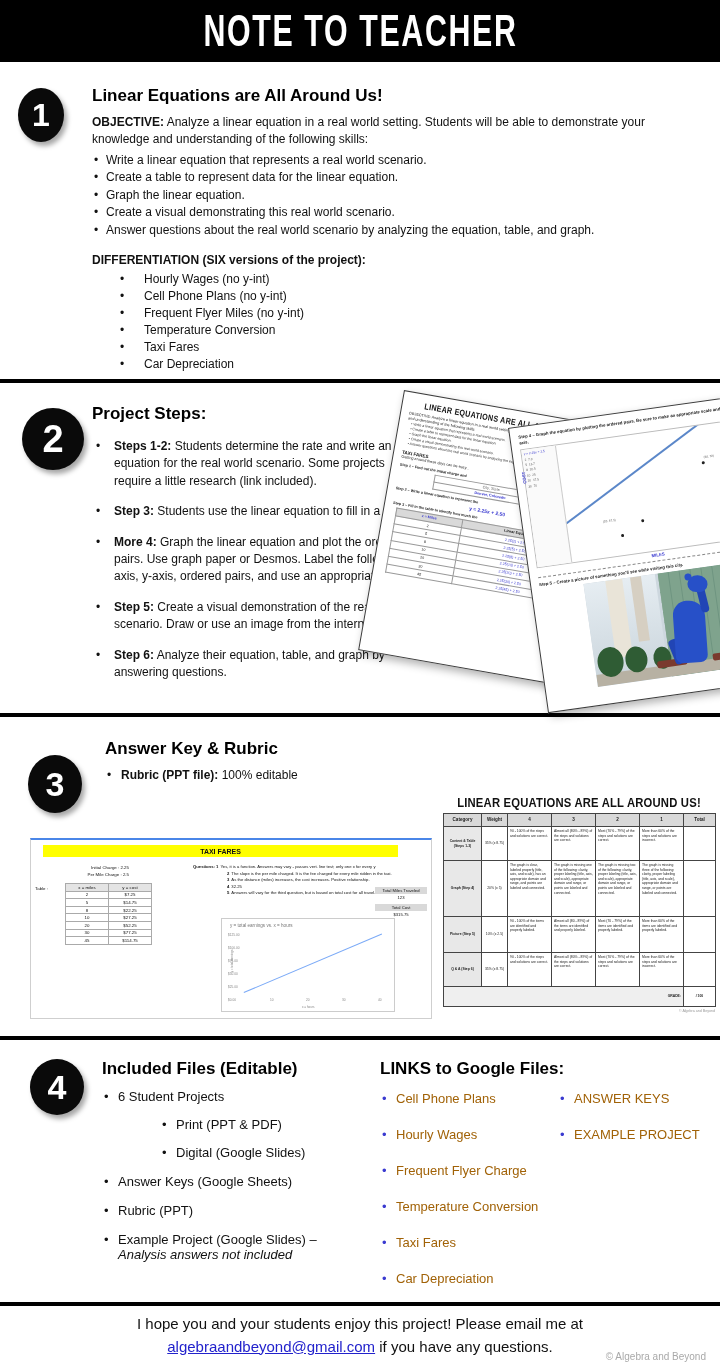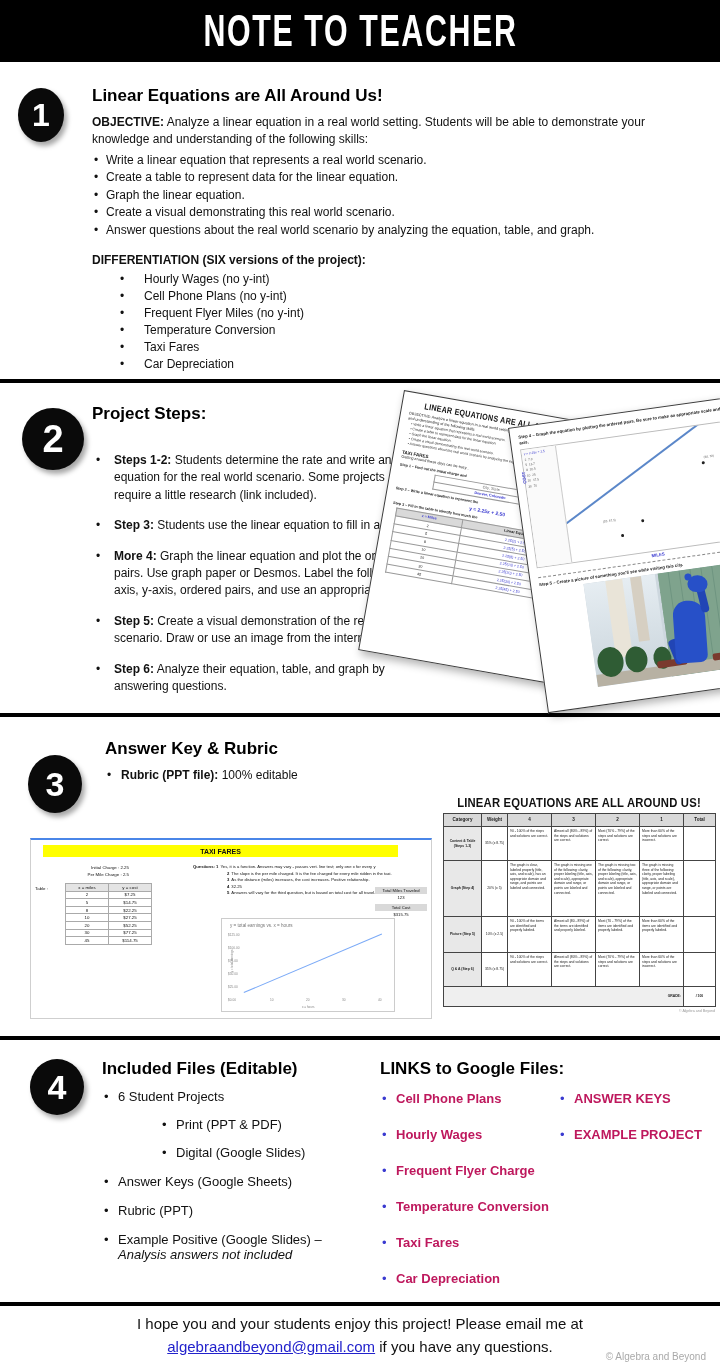--- a/index.html
+++ b/index.html
@@ -155,21 +155,21 @@
   .inc-list > li{position:relative;padding-left:16px;margin-bottom:14px;}
   .inc-list > li::before{content:"•";position:absolute;left:2px;}
   .inc-sub{list-style:none;margin:13px 0 0 0;padding:0;}
   .inc-sub li{position:relative;padding-left:16px;margin:0 0 13px 42px;}
   .inc-sub li::before{content:"•";position:absolute;left:2px;}
   .links-cols{display:flex;margin-top:12px;}
   .links-col{list-style:none;margin:0;padding:0;font-size:13px;}
   .links-col.c1{width:178px;}
   .links-col li{position:relative;padding-left:16px;margin-bottom:21px;}
   .links-col li::before{content:"•";position:absolute;left:2px;color:#3a3ad0;}
-  .links-col a{color:#be185d;font-weight:bold;text-decoration:none;}
+  .links-col a{color:#a16207;font-weight:normal;text-decoration:none;}
 
   
   .footer{position:absolute;left:0;top:1306px;width:720px;height:62px;}
   .foot-text{text-align:center;font-size:15px;line-height:1.5;margin-top:7px;color:#111;}
   .email{color:#2222cc;text-decoration:underline;}
   .copyright{position:absolute;right:14px;bottom:6px;font-size:10px;color:#a9a9a9;}
 </style>
 </head>
 <body>
 
@@ -204,21 +204,21 @@
   </div>
 </section>
 
 <div class="divider" style="top:379px;"></div>
 
 <section class="sec2">
   <div class="num-circle" style="left:22px;top:22px;width:62px;height:62px;font-size:38px;">
     <span>2</span>
   </div>
   <div class="content">
-    <h2 style="margin-bottom:28px;">Project Steps:</h2>
+    <h2 style="margin-bottom:14px;">Project Steps:</h2>
     <ul class="bullets">
       <li><span class="lead">Steps 1-2:</span> <span>Students determine the rate and write an equation for the real world scenario. Some projects require a little research (link included).</span></li>
       <li><span class="lead">Step 3:</span> <span>Students use the linear equation to fill in a table.</span></li>
       <li><span class="lead">More 4:</span> <span>Graph the linear equation and plot the ordered pairs. Use graph paper or Desmos. Label the following: x-axis, y-axis, ordered pairs, and use an appropriate scale.</span></li>
       <li><span class="lead">Step 5:</span> <span>Create a visual demonstration of the real world scenario. Draw or use an image from the internet.</span></li>
       <li><span class="lead">Step 6:</span> <span>Analyze their equation, table, and graph by answering questions.</span></li>
     </ul>
   </div>
 </section>
 
@@ -496,21 +496,21 @@
     <h2>Included Files (Editable)</h2>
     <ul class="inc-list">
       <li><span>6 Student Projects</span>
         <ul class="inc-sub">
           <li><span>Print (PPT &amp; PDF)</span></li>
           <li style="margin-bottom:0;"><span>Digital (Google Slides)</span></li>
         </ul>
       </li>
       <li><span>Answer Keys (Google Sheets)</span></li>
       <li><span>Rubric (PPT)</span></li>
-      <li><span>Example Positive (Google Slides) –</span><br>
+      <li><span>Example Project (Google Slides) –</span><br>
         <em>Analysis answers not included</em></li>
     </ul>
   </div>
   <div class="colR">
     <h2>LINKS to Google Files:</h2>
     <div class="links-cols">
       <ul class="links-col c1">
         <li><a href="#">Cell Phone Plans</a></li>
         <li><a href="#">Hourly Wages</a></li>
         <li><a href="#">Frequent Flyer Charge</a></li>

